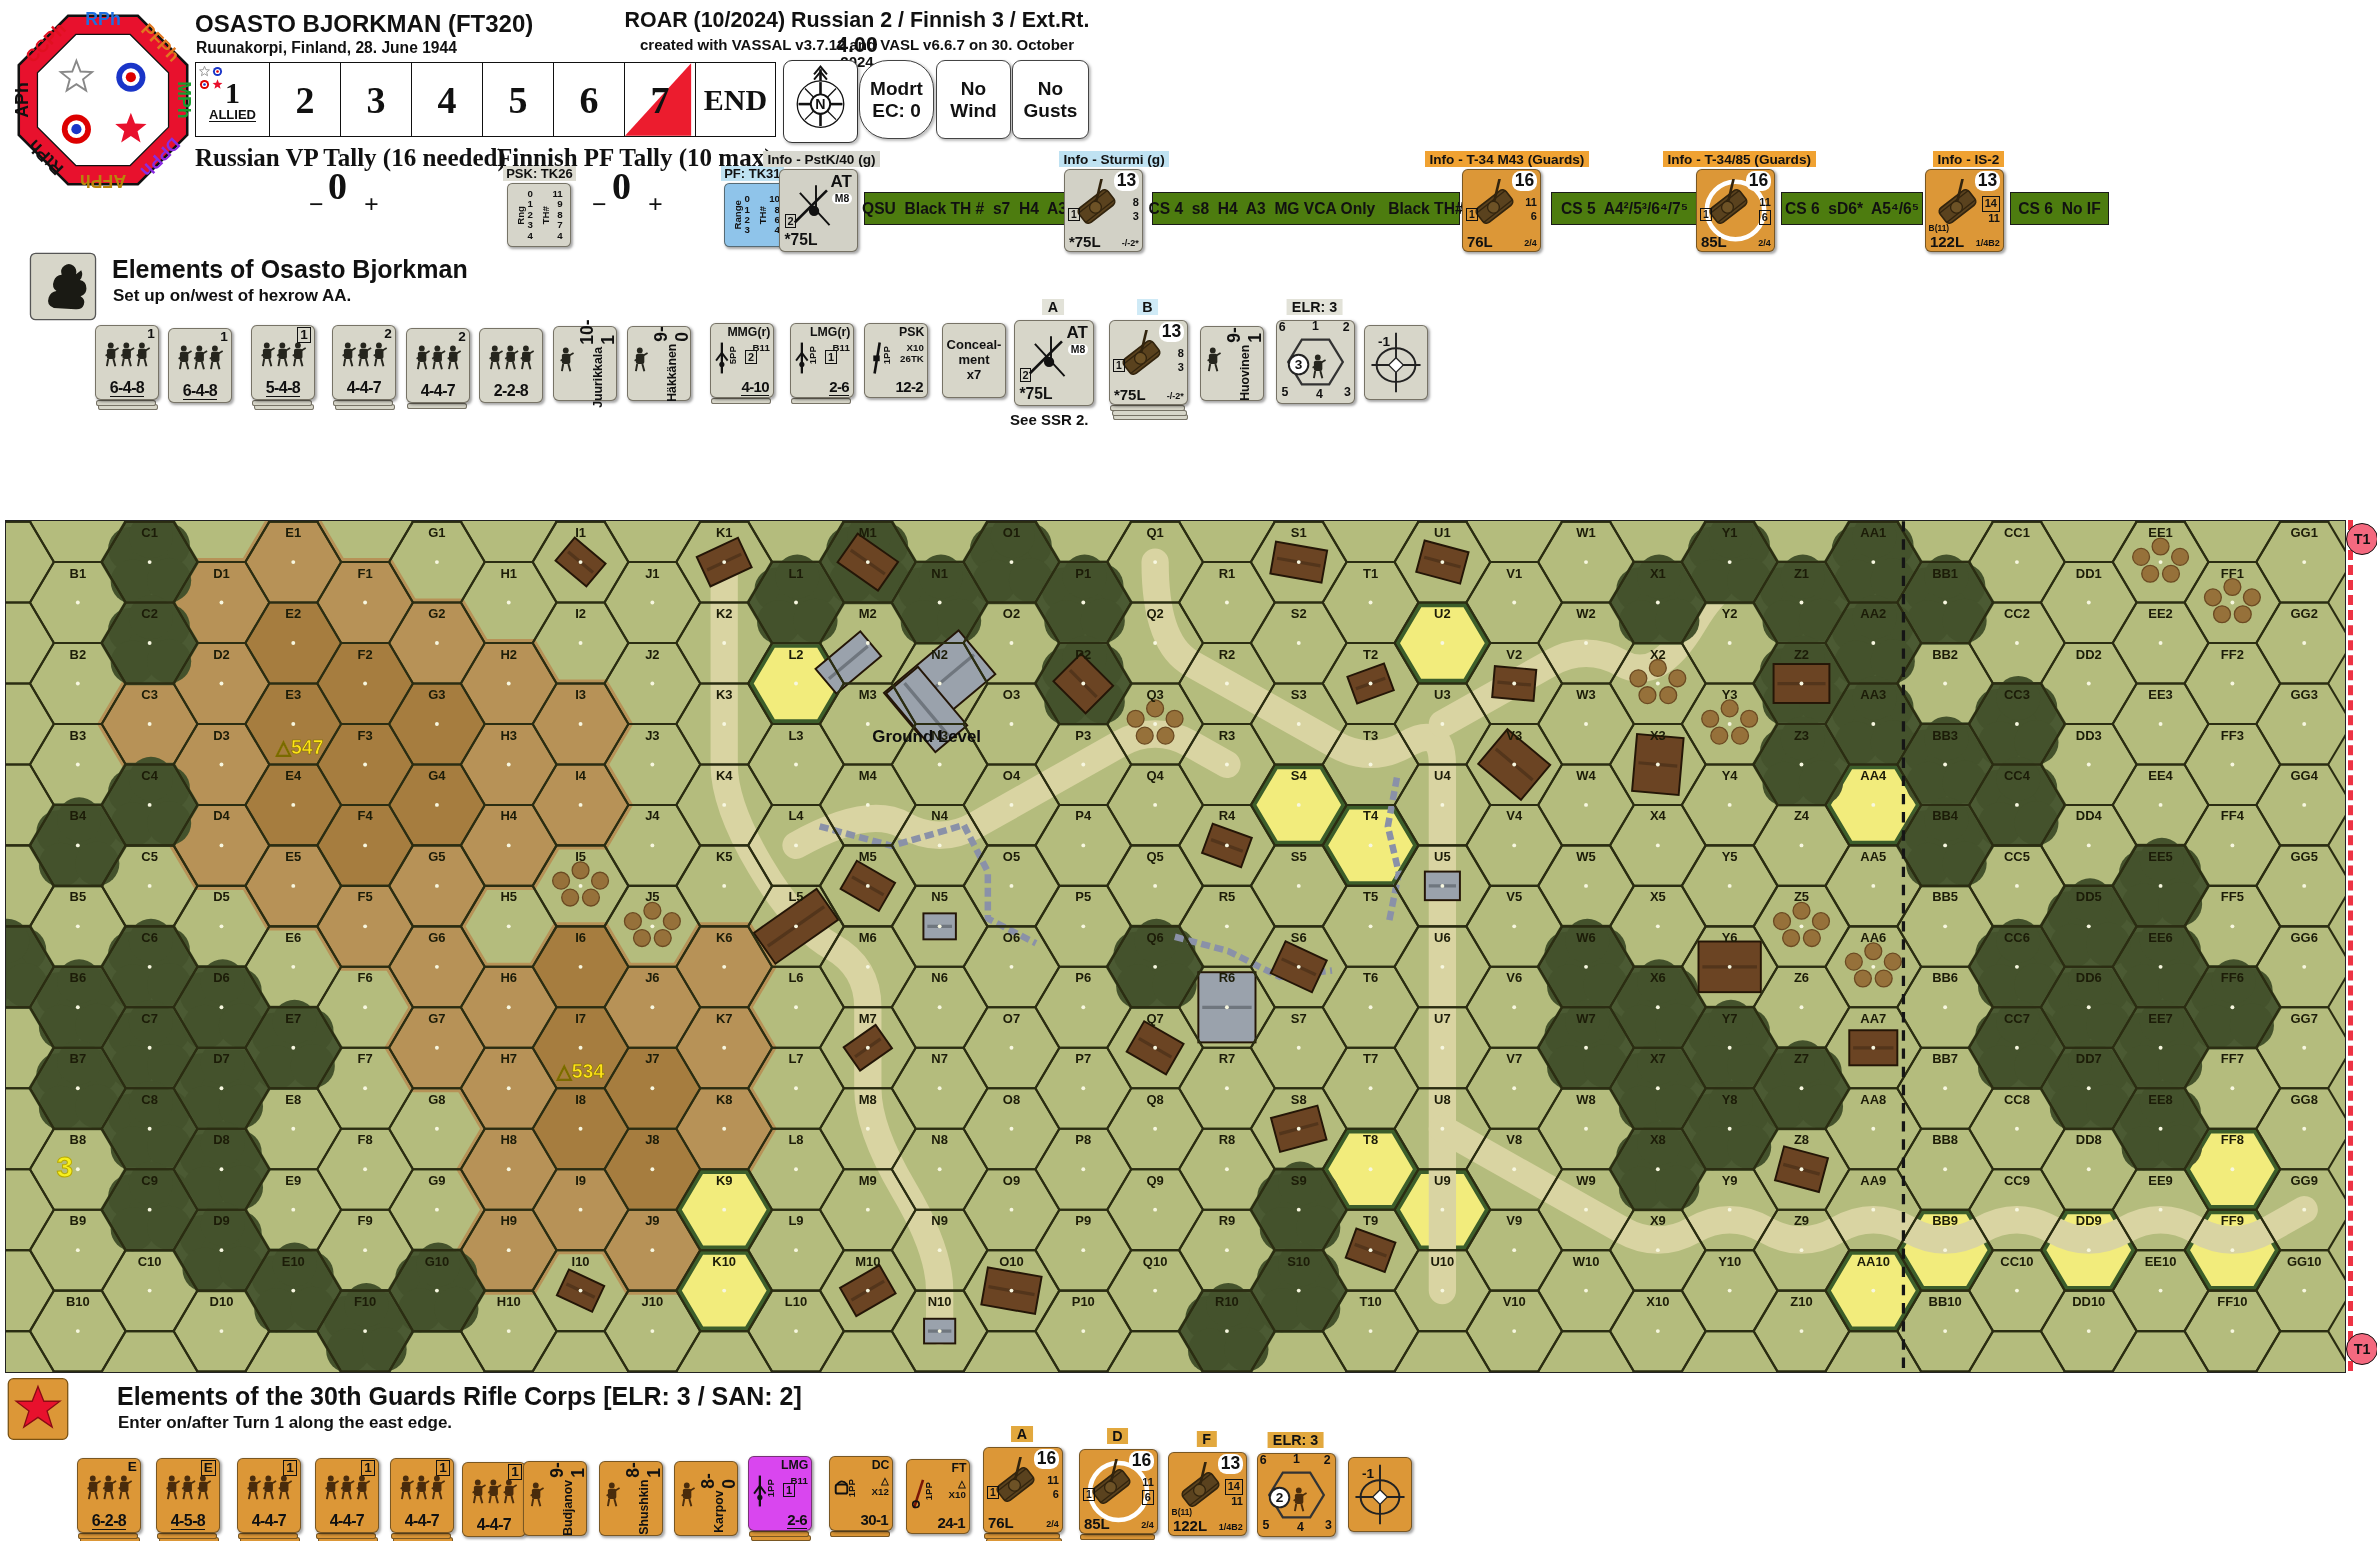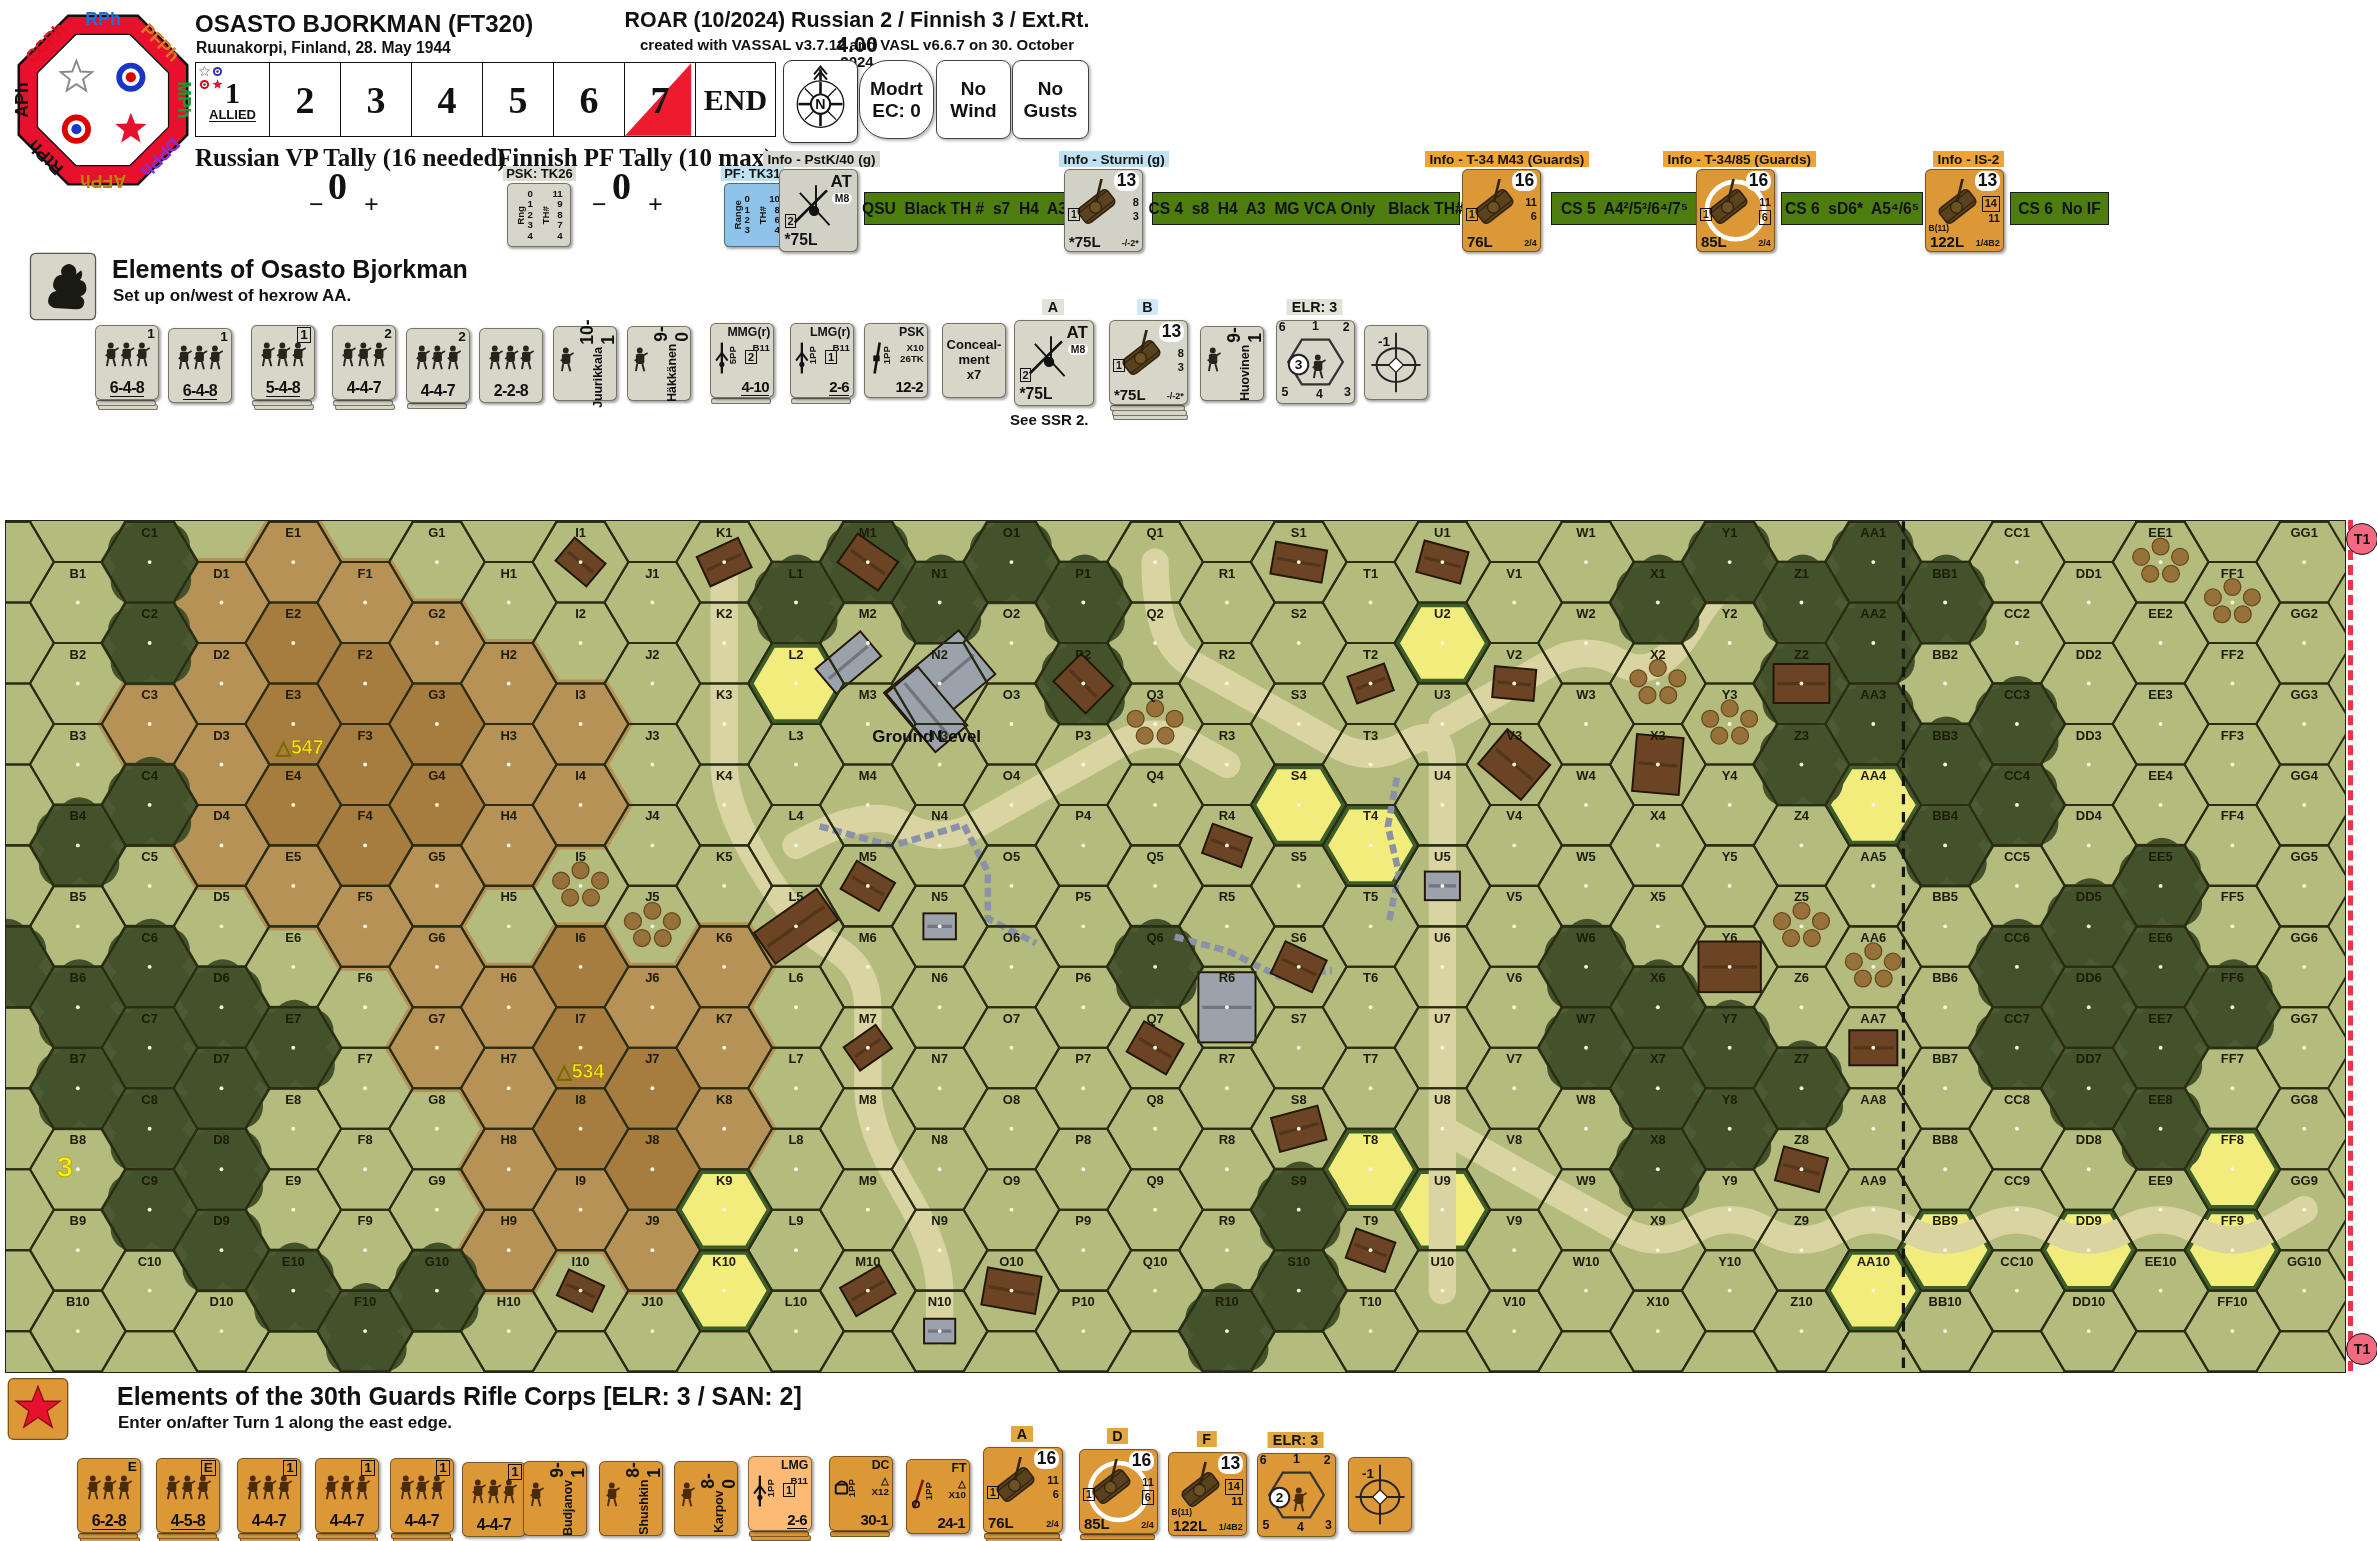--- a/index.html
+++ b/index.html
@@ -103,21 +103,21 @@
     <circle cx="194" cy="114" r="23" fill="#1a35c8"></circle>
     <circle cx="194" cy="114" r="14" fill="#fff"></circle>
     <circle cx="194" cy="114" r="8" fill="#d00"></circle>
     <circle cx="108" cy="196" r="23" fill="#d00"></circle>
     <circle cx="108" cy="196" r="14" fill="#fff"></circle>
     <circle cx="108" cy="196" r="8" fill="#1a35c8"></circle>
     <polygon points="194.0,170.0 200.5,187.1 218.7,188.0 204.5,199.4 209.3,217.0 194.0,207.0 178.7,217.0 183.5,199.4 169.3,188.0 187.5,187.1" fill="#e8112d"></polygon>
   </svg>
 
 <div id="hdr-title" class="abs">OSASTO BJORKMAN (FT320)</div>
-<div id="hdr-sub" class="abs">Ruunakorpi, Finland, 28. May 1944</div>
+<div id="hdr-sub" class="abs">Ruunakorpi, Finland, 28. June 1944</div>
 <div id="roar" class="abs">ROAR (10/2024) Russian 2 / Finnish 3 / Ext.Rt. 4.00</div>
 <div id="created" class="abs">created with VASSAL v3.7.12 and VASL v6.6.7 on 30. October 2024</div>
 
 <div id="turn-track" class="abs">
     <div class="tcell" style="width: 73px;">
       <svg width="26" height="26" viewBox="0 0 40 40" style="position:absolute;left:1.9px;top:1.9px">
         <polygon points="10.0,2.0 12.1,7.2 17.6,7.5 13.3,11.1 14.7,16.5 10.0,13.5 5.3,16.5 6.7,11.1 2.4,7.5 7.9,7.2" fill="none" stroke="#999" stroke-width="1.5"></polygon>
         <circle cx="30" cy="10" r="7" fill="#1a35c8"></circle>
         <circle cx="30" cy="10" r="4" fill="#fff"></circle>
         <circle cx="30" cy="10" r="2" fill="#d00"></circle>
@@ -2516,21 +2516,21 @@
         </svg></div>
       <div class="vtext" style="position: absolute; right: 1.3px; top: 2.6px; bottom: 2.6px; width: 34px; display: flex; align-items: center; justify-content: center; gap: 1.9px;">
         <span style="font-weight: bold; font-size: 12.3px;">Karpov</span>
         <span style="font-weight: bold; font-size: 17.5px;">8-0</span>
       </div>
     </div>
   </div>
 <div class="cwrap" style="position: absolute; left: 748px; top: 1456px; width: 62px; height: 73px;">
     <div class="cstrip" style="left: 2.6px; top: 79px; width: 58px; background: rgb(220, 151, 55);"></div>
     <div class="cstrip" style="left: 1.3px; top: 75px; width: 58px; background: rgb(220, 151, 55);"></div>
-    <div class="counter" style="width: 62px; height: 73px; background: #fdba74;">
+    <div class="counter" style="width: 62px; height: 73px; background: #d946ef;">
       <div class="sw-title">LMG</div>
       <div>
         <svg width="17" height="36" viewBox="0 0 26 56" style="position:absolute;left:3.2px;top:15.6px">
           <line x1="12" y1="4" x2="12" y2="52" stroke="#111" stroke-width="3.5"></line>
      <line x1="12" y1="20" x2="3" y2="32" stroke="#111" stroke-width="3"></line>
      <line x1="12" y1="20" x2="21" y2="32" stroke="#111" stroke-width="3"></line>
      <circle cx="12" cy="38" r="4" fill="#111"></circle>
         </svg>
       </div>
       <div class="sw-pp vtext">1PP</div>

